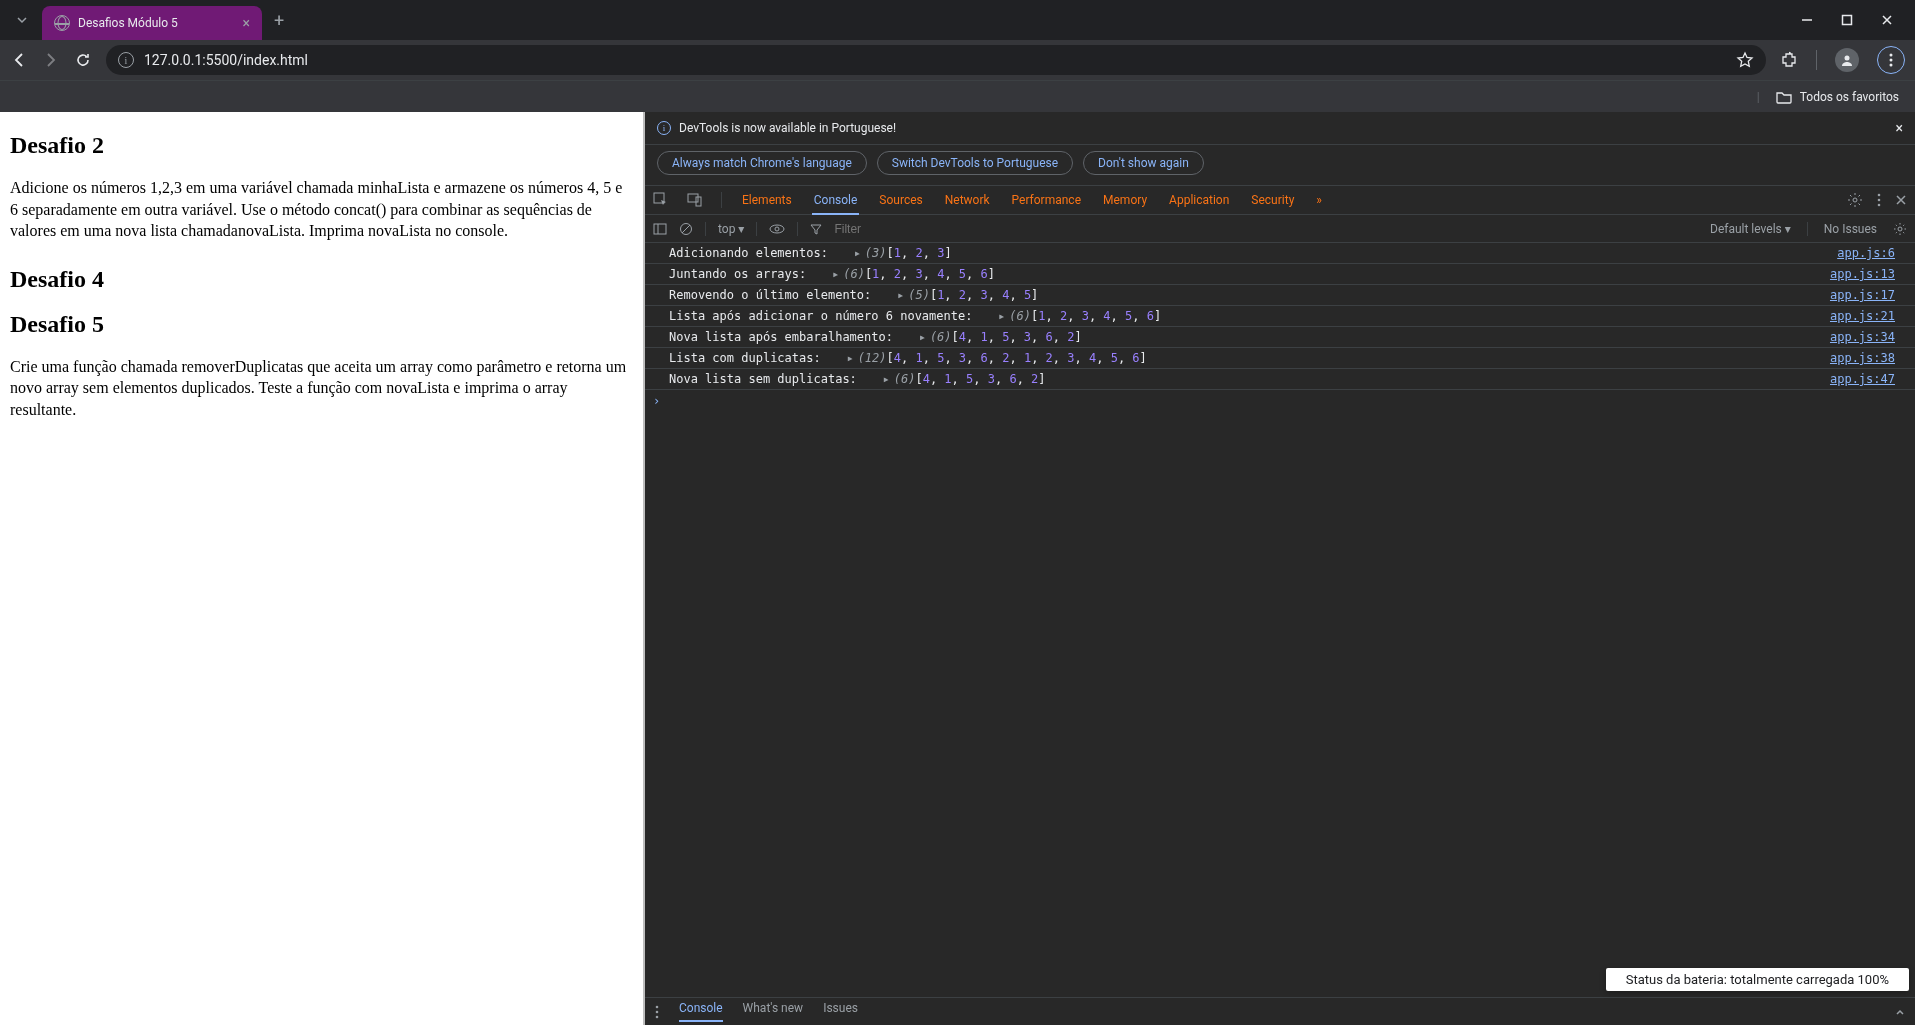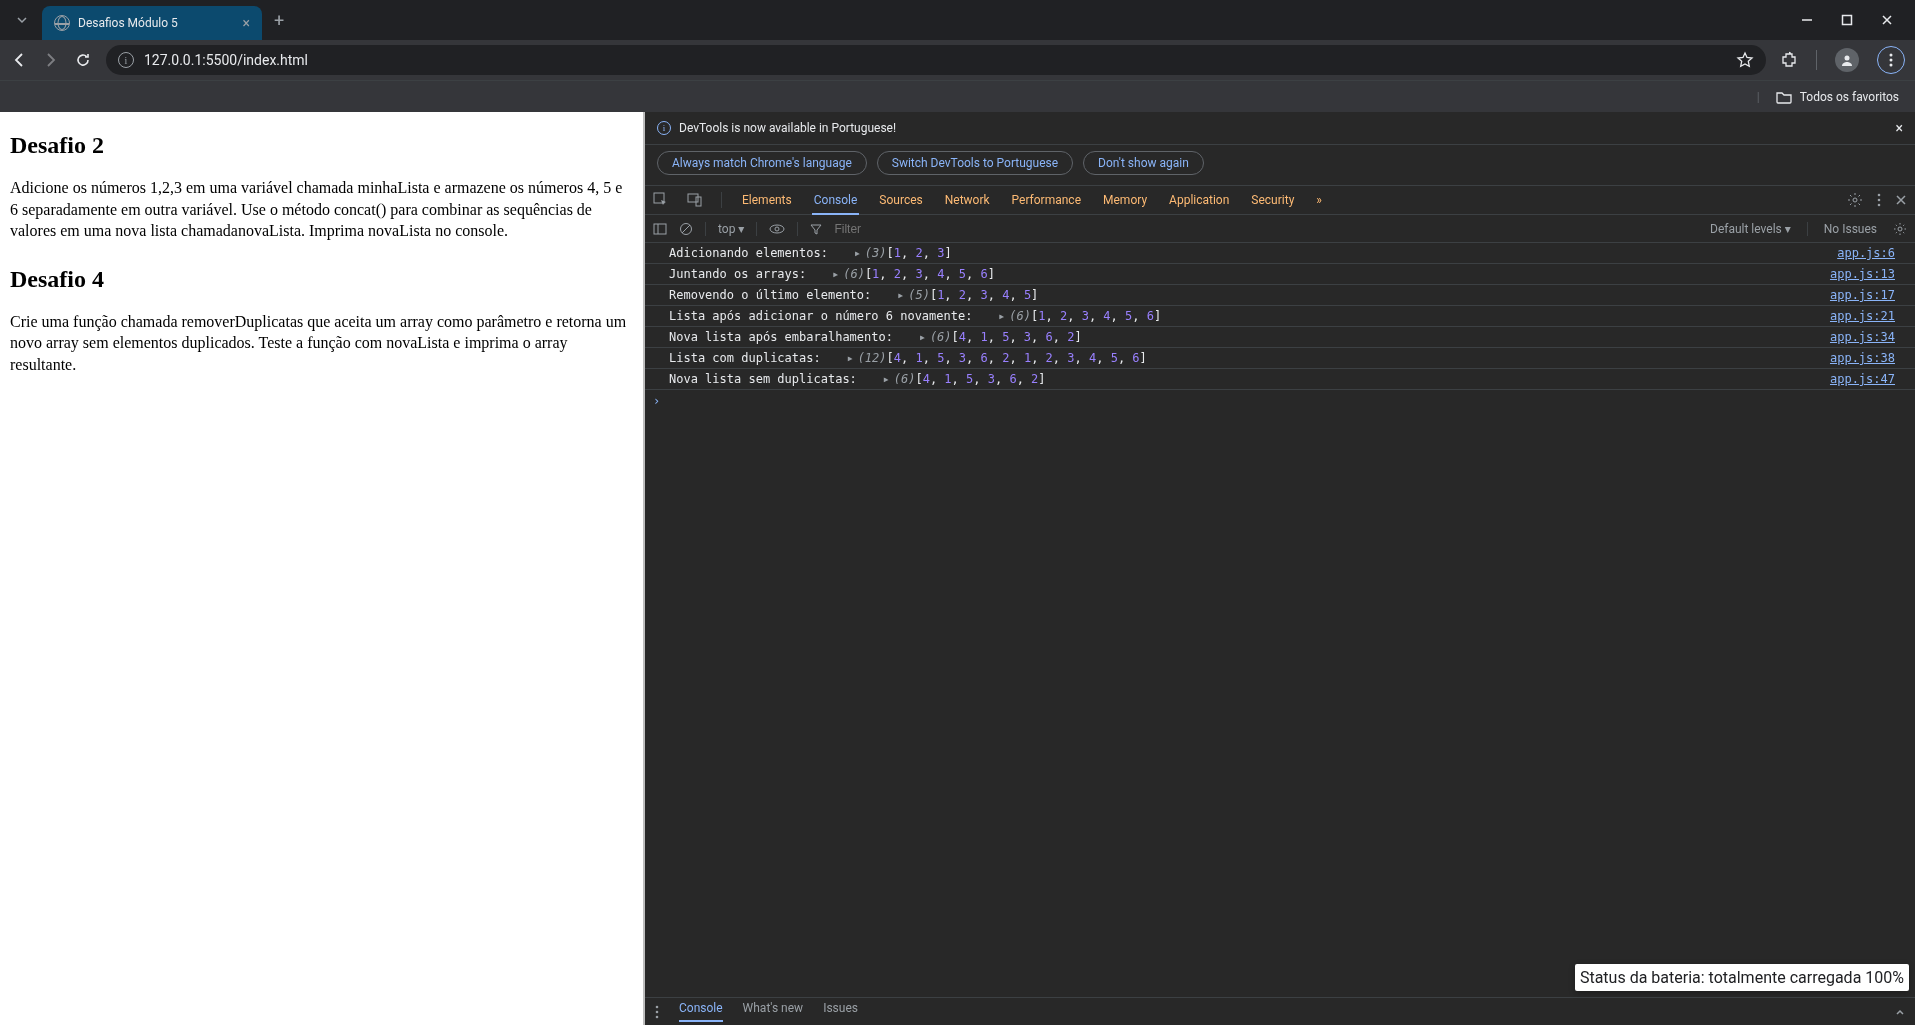--- a/index.html
+++ b/index.html
@@ -21,21 +21,21 @@
       padding: 0 8px;
     }
     .tab-dropdown {
       width: 28px; height: 28px;
       border-radius: 6px;
       display: flex; align-items: center; justify-content: center;
       color: #9aa0a6;
       margin-right: 6px;
     }
     .browser-tab {
-      background: #0c4a6e;
+      background: #701a75;
       height: 34px;
       border-radius: 8px 8px 0 0;
       display: flex;
       align-items: center;
       padding: 0 12px;
       gap: 8px;
       min-width: 220px;
       margin-top: 6px;
     }
     .tab-favicon {
@@ -191,21 +191,21 @@
       height: 30px;
       border-top: 1px solid #3c4043;
       border-bottom: 1px solid #3c4043;
       display: flex;
       align-items: center;
       padding: 0 8px;
       gap: 18px;
     }
     .dt-tab-icon { color: #9aa0a6; cursor: pointer; display: flex; }
     .dt-tab-sep { width: 1px; height: 16px; background: #3c4043; }
-    .dt-tab { color: #fdba74; cursor: pointer; padding: 6px 2px; }
+    .dt-tab { color: #f97316; cursor: pointer; padding: 6px 2px; }
     .dt-tab.active { color: #8ab4f8; border-bottom: 2px solid #8ab4f8; margin-bottom: -1px; }
     .dt-tabs-right { margin-left: auto; display: flex; gap: 14px; align-items: center; }
     
     .dt-console-toolbar {
       height: 28px;
       border-bottom: 1px solid #3c4043;
       display: flex;
       align-items: center;
       padding: 0 8px;
       gap: 12px;
@@ -257,22 +257,22 @@
     }
     .dt-drawer-tab { cursor: pointer; }
     .dt-drawer-tab.active { color: #8ab4f8; border-bottom: 2px solid #8ab4f8; padding-bottom: 5px; }
     
     .battery-tooltip {
       position: absolute;
       right: 6px;
       bottom: 34px;
       background: #fff;
       color: #202124;
-      font-size: 16px;
-      padding: 4px 5px;
+      font-size: 13px;
+      padding: 4px 20px;
       border-radius: 2px;
       box-shadow: 0 2px 6px rgba(0,0,0,0.3);
     }
     
     svg { display: block; }
   </style>
 </head>
 <body>
 
 <div class="titlebar">
@@ -364,20 +364,21 @@
   <span>Todos os favoritos</span>
 </div>
 
 <div class="content-area">
 
   <div class="page">
     <div id="page-sections">
         <h2>Desafio 2</h2>
         <p>Adicione os números 1,2,3 em uma variável chamada minhaLista e armazene os números 4, 5 e 6 separadamente em outra variável. Use o método concat() para combinar as sequências de valores em uma nova lista chamadanovaLista. Imprima novaLista no console.</p>
         <h2>Desafio 4</h2>
+        <h2>Desafio 5</h2>
         <p>Crie uma função chamada removerDuplicatas que aceita um array como parâmetro e retorna um novo array sem elementos duplicados. Teste a função com novaLista e imprima o array resultante.</p>
       </div>
   </div>
 
   <div class="devtools">
 
     <div class="dt-banner">
       <span class="dt-banner-info">i</span>
       <span>DevTools is now available in Portuguese!</span>
       <span class="dt-banner-close">×</span>

